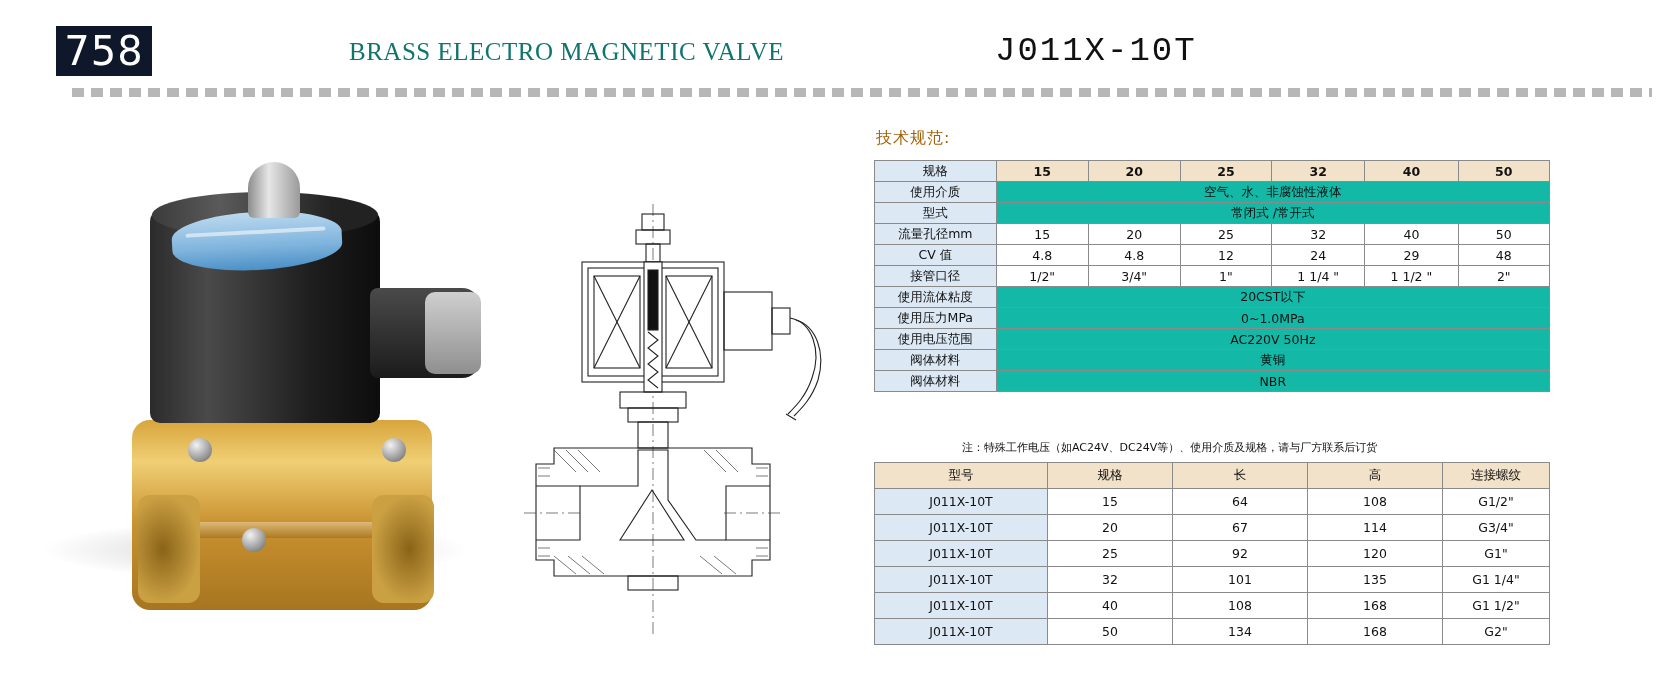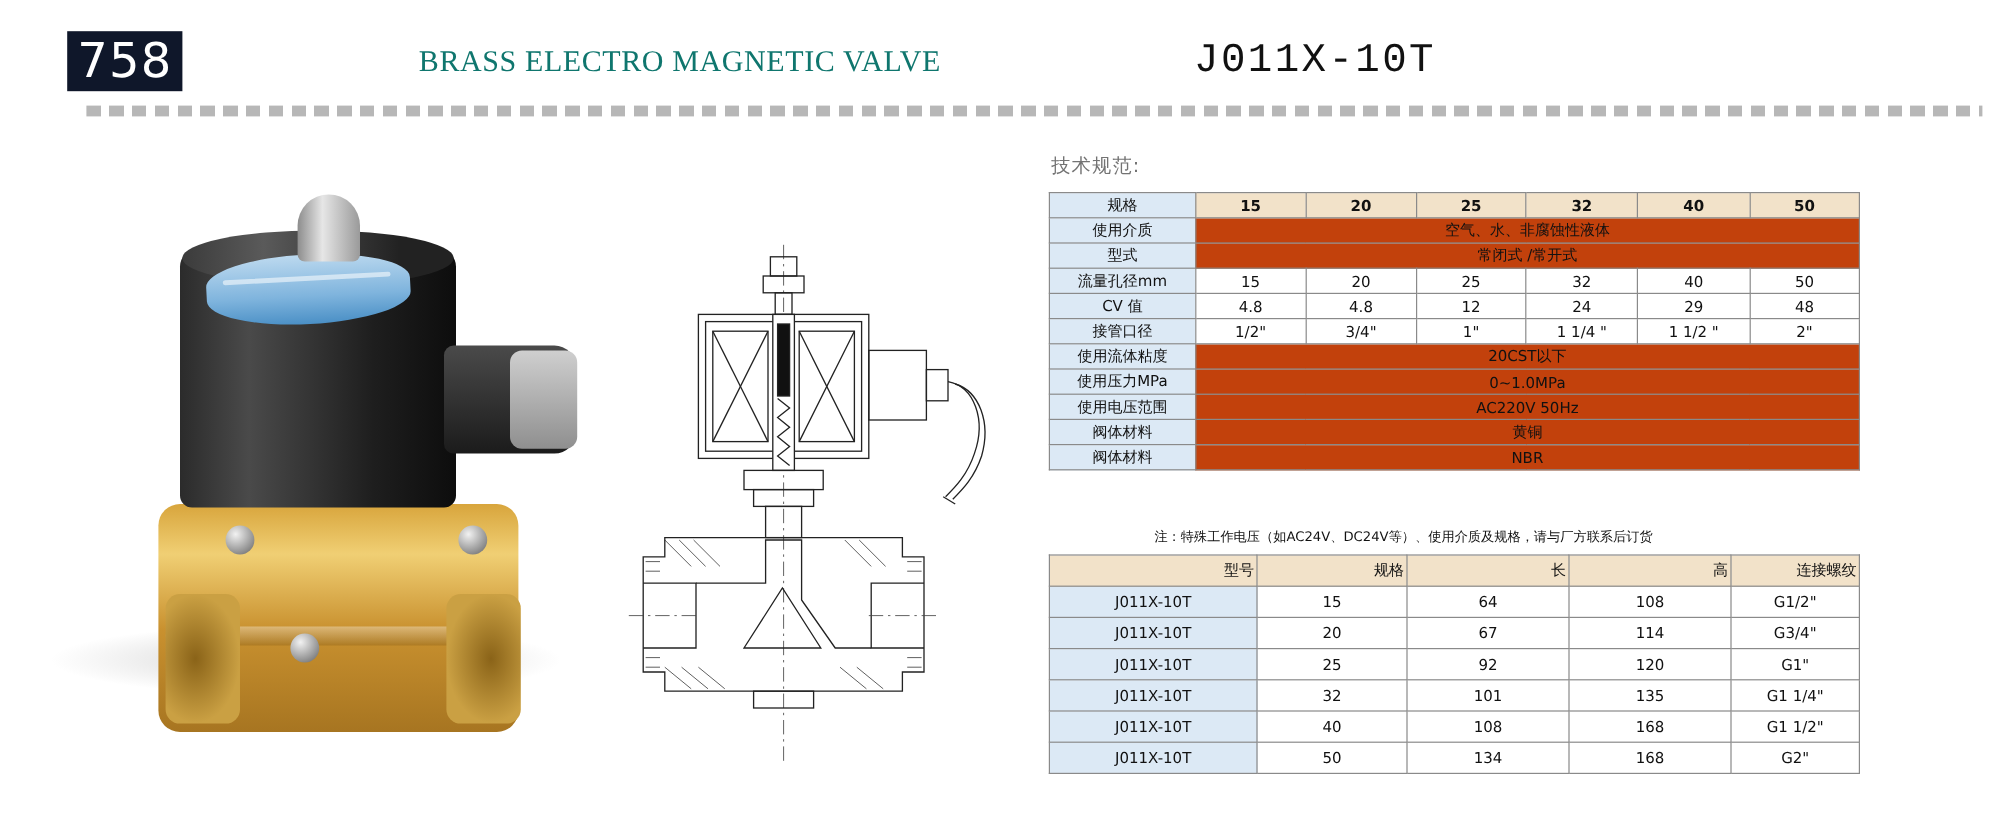--- a/index.html
+++ b/index.html
@@ -214,21 +214,21 @@
     left: 0; top: 0;
   }
 
   
   .spec-heading {
     position: absolute;
     left: 876px;
     top: 128px;
     font-size: 16px;
     font-family: "DejaVu Sans", sans-serif;
-    color: #737373;
+    color: #a16207;
     letter-spacing: 1px;
   }
   table.spec, table.dims {
     position: absolute;
     border-collapse: collapse;
     font-size: 12.5px;
     font-family: "DejaVu Sans", sans-serif;
     color: #111;
   }
   table.spec {
@@ -247,21 +247,21 @@
     background: #dce9f5;
     width: 120px;
     font-weight: normal;
   }
   table.spec th.colhead {
     background: #f2e2c9;
     font-weight: bold;
     width: 92px;
   }
   table.spec td.span {
-    background: #c2410c;
+    background: #14b8a6;
   }
   .note {
     position: absolute;
     left: 962px;
     top: 440px;
     font-size: 11px;
     font-family: "DejaVu Sans", sans-serif;
     color: #111;
   }
   table.dims {
@@ -272,21 +272,20 @@
   table.dims th, table.dims td {
     border: 1px solid #8a8a8a;
     height: 25px;
     text-align: center;
     padding: 0 2px;
     white-space: nowrap;
   }
   table.dims th {
     background: #f2e2c9;
     font-weight: normal;
-    text-align: right;
   }
   table.dims td.model {
     background: #dce9f5;
   }
 </style>
 </head>
 <body>
 
 <div class="header">
   <div class="page-number">758</div>

